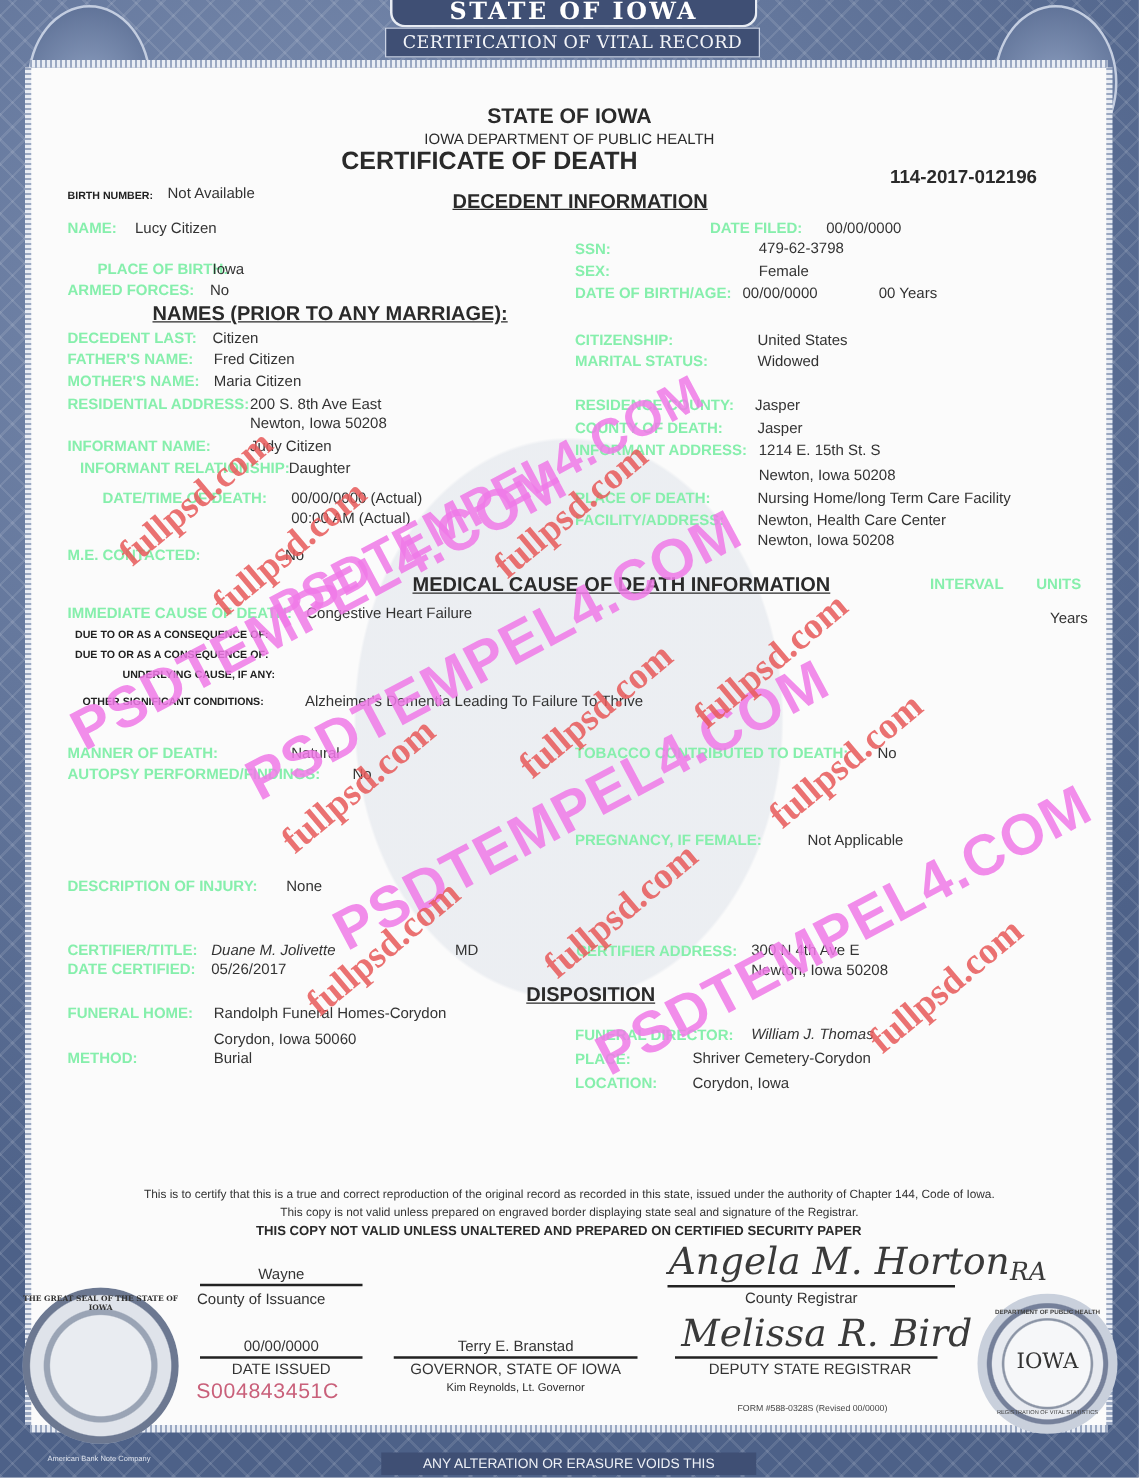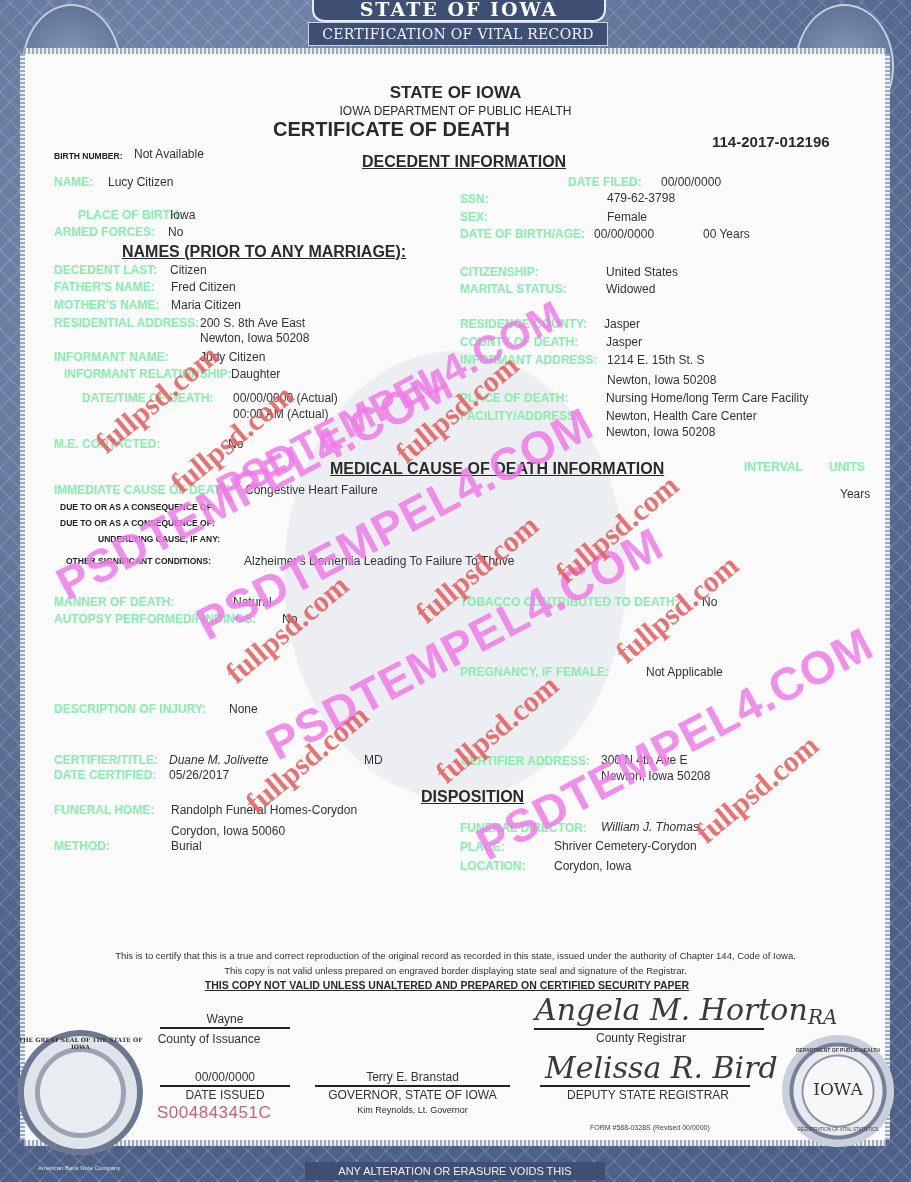--- a/index.html
+++ b/index.html
@@ -27,21 +27,21 @@
   .h-state { left:0; width:911px; top:83px; text-align:center; font-size:17px; font-weight:bold; }
   .h-dept { left:0; width:911px; top:104px; text-align:center; font-size:12px; }
   .h-cert { left:0; width:783px; top:118px; text-align:center; font-size:20px; font-weight:bold; }
   .cert-no { left:712px; top:133px; font-size:15px; font-weight:bold; }
   .sec { font-size:16px; font-weight:bold; text-decoration:underline; }
   .lbl { font-size:12px; font-weight:bold; color:#86efac; white-space:nowrap; }
   .lbl-sm { font-size:8.5px; font-weight:bold; color:#222; white-space:nowrap; }
   .val { font-size:12px; color:#333; white-space:nowrap; }
   .ital { font-style:italic; }
   .footer-txt { left:0; width:911px; text-align:center; font-size:9.5px; color:#333; }
-  .footer-bold { left:0; width:894px; text-align:center; font-size:10.5px; font-weight:bold;text-decoration:underline; }
+  .footer-bold { left:0; width:894px; text-align:center; font-size:10.5px; font-weight:bold; }
   .sig-line { position:absolute; height:2px; background:#222; }
   .ctr { text-align:center; }
   .serial { color:#c9607a; font-size:17px; letter-spacing:0.5px; }
   .form-no { font-size:7px; color:#444; }
   .sig { font-family:"DejaVu Serif", serif; font-style:italic; color:#3a3a3a; }
   .seal { position:absolute; border-radius:50%; }
   .wm { position:absolute; font-weight:bold; white-space:nowrap; pointer-events:none; opacity:0.85; transform-origin:left center; }
   .wm-pink { color:#f07ae8; font-family:"Liberation Sans", sans-serif; font-size:46px; letter-spacing:1px; }
   .wm-red { color:#e85a5a; font-family:"Liberation Serif", serif; font-size:30px; }
 </style>

